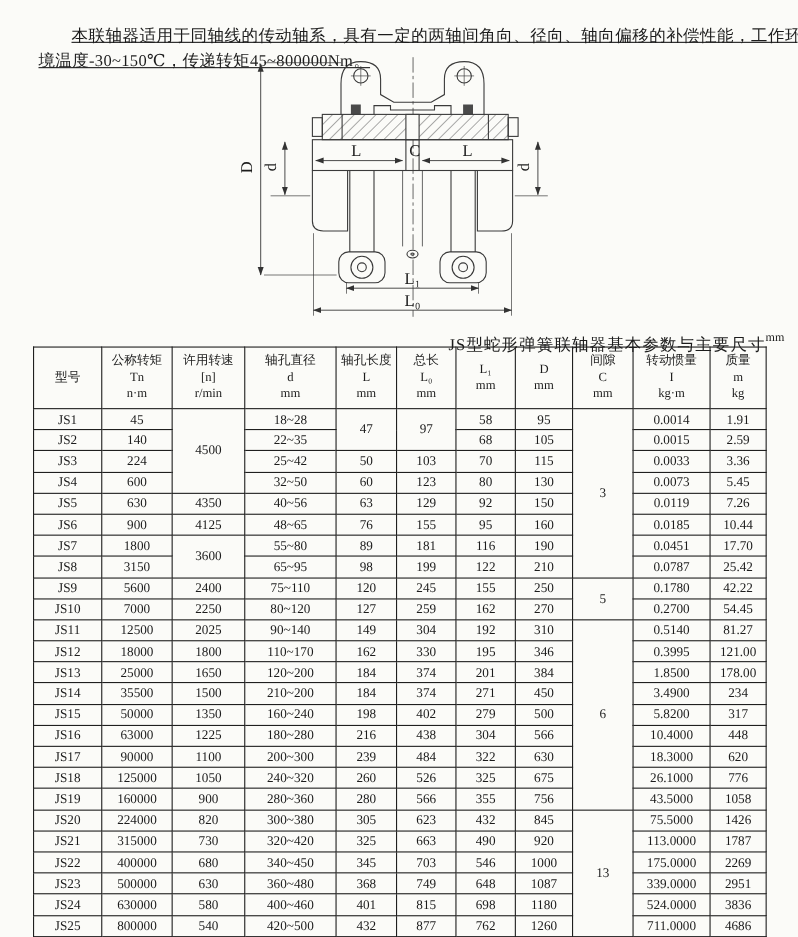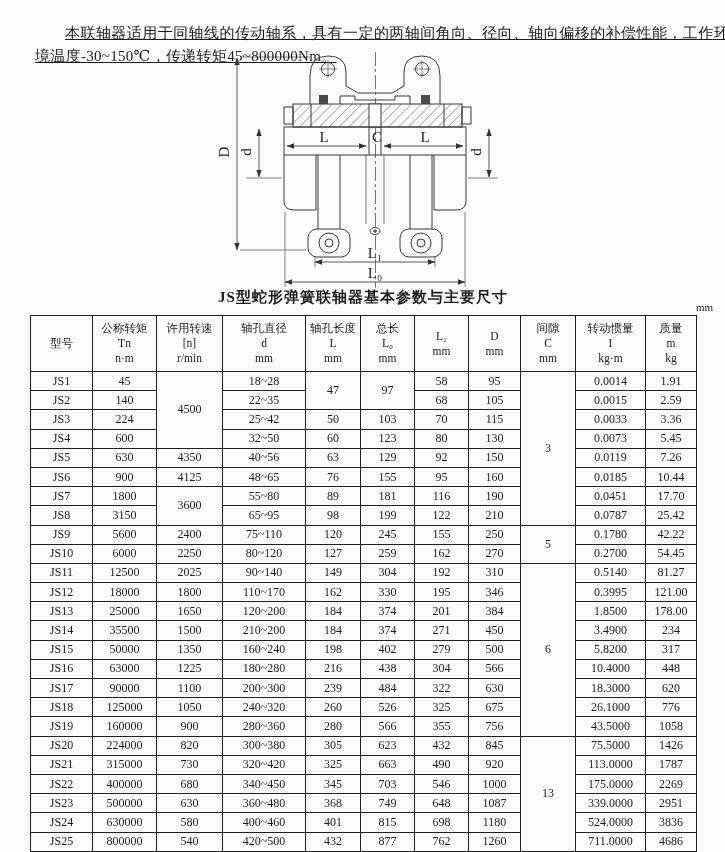--- a/index.html
+++ b/index.html
@@ -9,22 +9,22 @@
     font-family:"Liberation Serif","DejaVu Serif",serif;
   }
   .intro{
     position:absolute;left:18px;top:5px;width:694px;
     font-size:15px;line-height:23px;text-indent:2em;
     text-align:justify;letter-spacing:.3px;margin:17px;text-decoration:underline;
   }
   .drawing{position:absolute;left:0;top:0;}
   .dim-label{font-size:15px;fill:#1c1c1c;stroke:none;font-family:"Liberation Serif",serif;}
   .tbl-title{
-    position:absolute;left:30px;top:288px;width:666px;text-align:center;
-    font-size:15px;font-weight:bold;letter-spacing:1px;
+    position:absolute;left:30px;top:304px;width:666px;text-align:right;
+    font-size:15px;font-weight:normal;letter-spacing:1px;
   }
   .tbl-unit{position:absolute;left:696px;top:301px;font-size:11px;}
   table.params{
     position:absolute;left:30px;top:315px;width:666px;
     border-collapse:collapse;table-layout:fixed;
     font-size:12px;
   }
   table.params th,table.params td{
     border:1px solid #1f1f1f;text-align:center;vertical-align:middle;
     padding:0;font-weight:normal;overflow:hidden;white-space:nowrap;
@@ -304,21 +304,21 @@
         <td>120</td>
         <td>245</td>
         <td>155</td>
         <td>250</td>
         <td rowspan="2">5</td>
         <td>0.1780</td>
         <td>42.22</td>
       </tr>
       <tr>
         <td>JS10</td>
-        <td>6000</td>
+        <td>7000</td>
         <td>2250</td>
         <td>80~120</td>
         <td>127</td>
         <td>259</td>
         <td>162</td>
         <td>270</td>
         <td>0.2700</td>
         <td>54.45</td>
       </tr>
       <tr>

